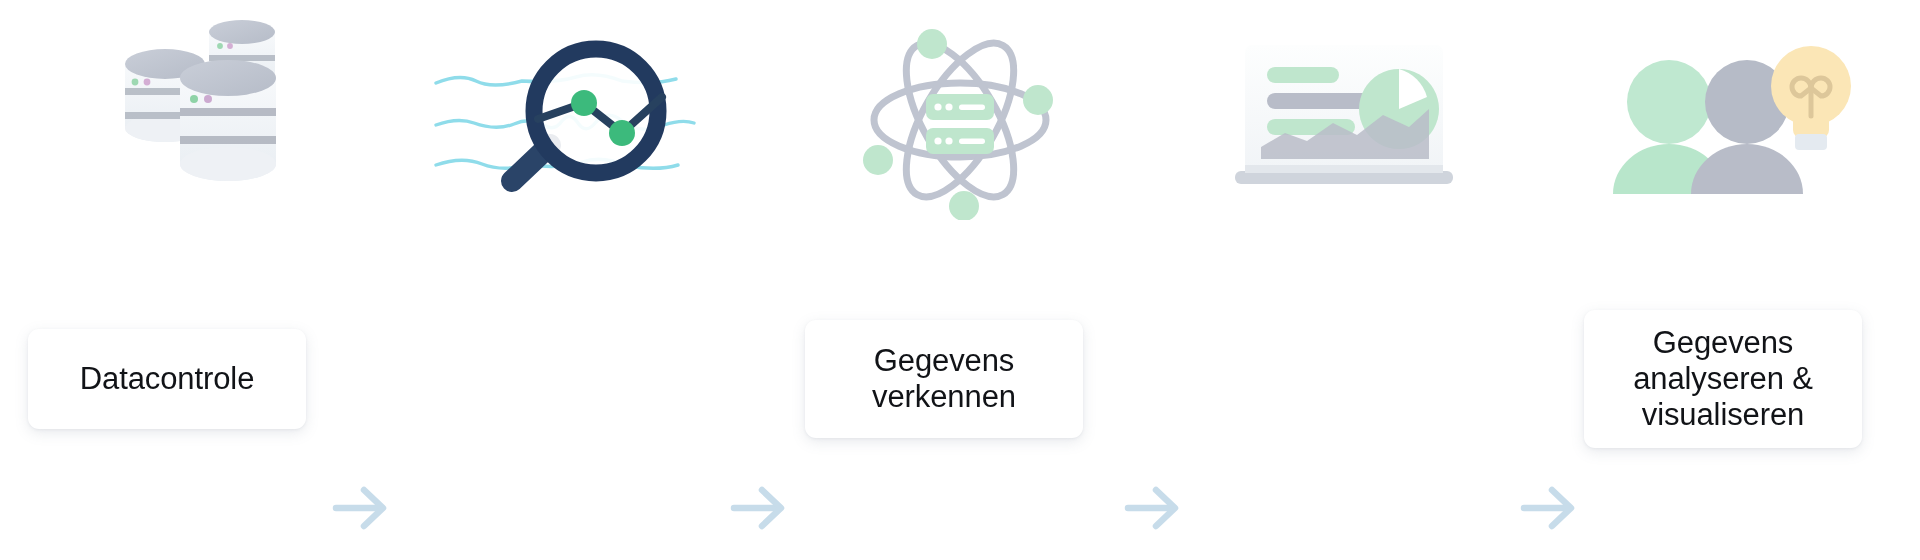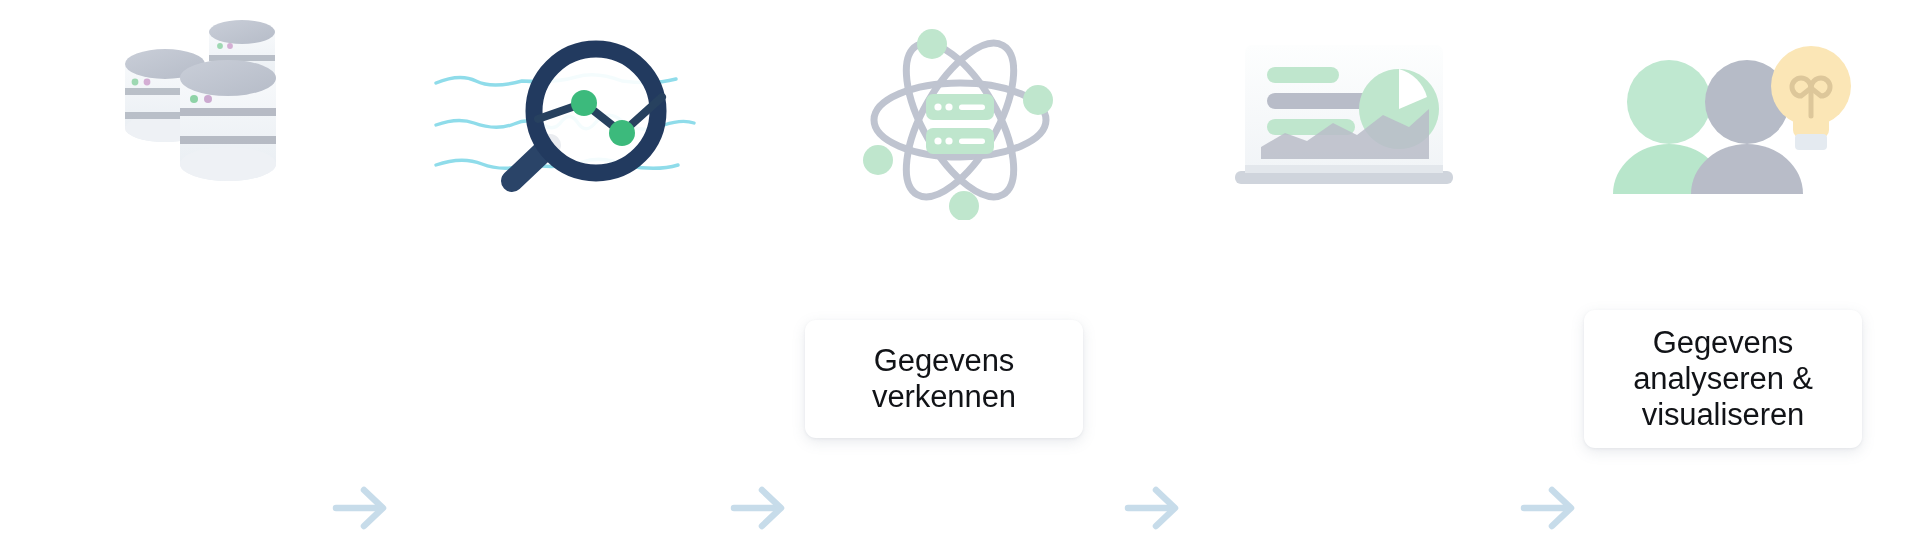--- a/index.html
+++ b/index.html
@@ -131,20 +131,23 @@
           <ellipse cx="151" cy="144" rx="48" ry="17" fill="#eef1f5"></ellipse>
           <rect x="103" y="88" width="96" height="8" fill="#a7adb8" opacity="0.8"></rect>
           <rect x="103" y="116" width="96" height="8" fill="#a7adb8" opacity="0.8"></rect>
           <ellipse cx="151" cy="58" rx="48" ry="18" fill="url(#cylTop)"></ellipse>
           <circle cx="117" cy="79" r="4" fill="#8fd3a7"></circle>
           <circle cx="131" cy="79" r="4" fill="#ccaad0"></circle>
         </g>
       </svg>
     </div>
 
+    <div class="label-card card-1">
+      <span class="label-text">Datacontrole</span>
+    </div>
   </div>
 
   <div class="step step-2">
     <div class="icon-zone">
       <svg width="300" height="190" viewBox="0 0 300 190" aria-hidden="true">
         <g fill="none" stroke="#8fdcea" stroke-width="3.4" stroke-linecap="round" stroke-linejoin="round">
           <path d="M10 58 Q34 48 50 56 T96 56 Q130 58 150 52 T196 56 Q228 60 250 54"></path>
           <path d="M10 100 Q32 92 48 98 Q70 106 88 99 Q104 92 118 100 Q128 107 136 96 Q144 86 152 98 Q160 110 170 97 Q182 84 196 96 Q214 110 238 100 Q256 94 268 98"></path>
           <path d="M10 140 Q36 131 56 139 T104 140 Q136 144 156 137 T202 141 Q232 146 252 140"></path>
         </g>

